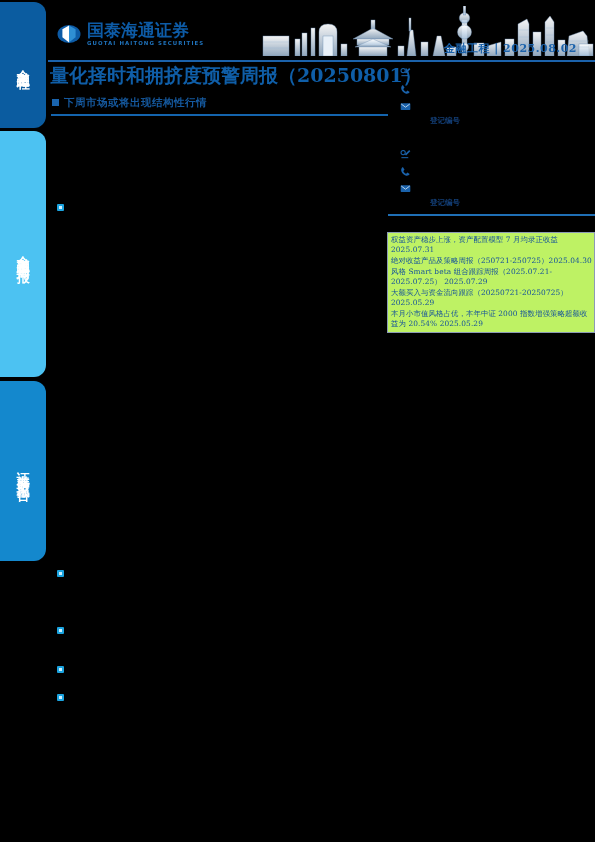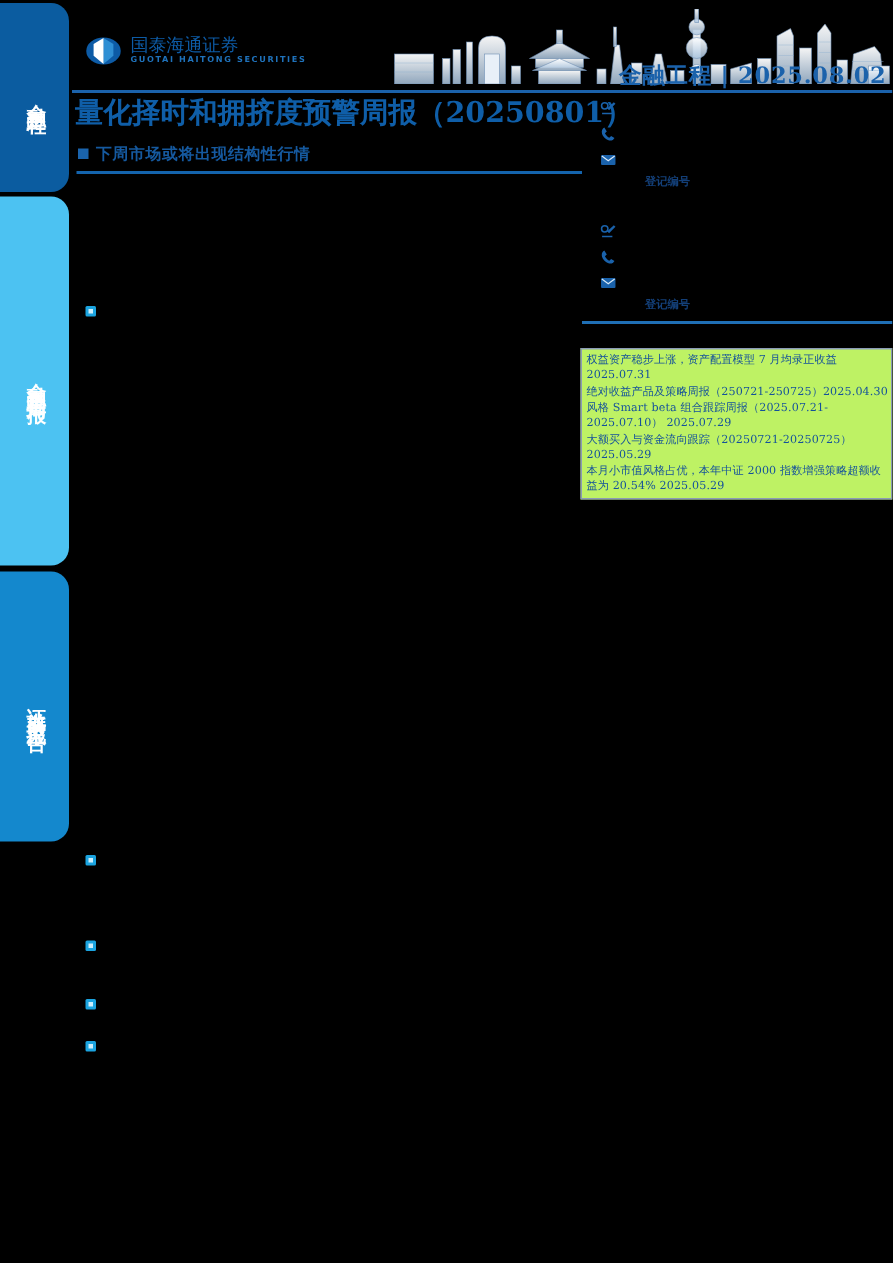--- a/index.html
+++ b/index.html
@@ -80,22 +80,22 @@
     height: 24px;
     flex: none;
   }
   #brand-names {
     display: flex;
     flex-direction: column;
     line-height: 1;
   }
   #brand-name-cn {
     font-family: "DejaVu Serif", "Liberation Serif", serif;
-    font-size: 12px;
-    font-weight: 400;
+    font-size: 17px;
+    font-weight: 700;
     color: #0d5ba6;
     letter-spacing: 0px;
   }
   #brand-name-en {
     font-size: 5.4px;
     font-weight: 700;
     color: #1f72bb;
     letter-spacing: 1.1px;
     margin-top: 2px;
   }
@@ -105,24 +105,24 @@
     left: 215px;
     top: 6px;
     width: 334px;
     height: 50px;
     overflow: hidden;
   }
   #skyline-wrap svg { display: block; }
 
   #header-tag {
     position: absolute;
-    right: 4px;
+    right: 18px;
     top: 41px;
     font-family: "DejaVu Serif", "Liberation Serif", serif;
-    font-size: 15px;
+    font-size: 11px;
     font-weight: 700;
     color: #1b62ab;
     letter-spacing: 0.5px;
     white-space: nowrap;
   }
   #header-rule {
     position: absolute;
     left: 2px;
     top: 60px;
     width: 547px;
@@ -423,18 +423,18 @@
       </div>
       <div class="author-reg">登记编号</div>
     </div>
 
     <div id="authors-rule"></div>
   </div>
 
   <div id="related-box">
     <p class="related-item">权益资产稳步上涨，资产配置模型 7 月均录正收益  2025.07.31</p>
     <p class="related-item">绝对收益产品及策略周报（250721-250725）2025.04.30</p>
-    <p class="related-item">风格 Smart beta 组合跟踪周报（2025.07.21-2025.07.10）  2025.07.29</p>
+    <p class="related-item">风格 Smart beta 组合跟踪周报（2025.07.21-2025.07.25）  2025.07.29</p>
     <p class="related-item">大额买入与资金流向跟踪（20250721-20250725）2025.05.29</p>
     <p class="related-item">本月小市值风格占优，本年中证 2000 指数增强策略超额收益为 20.54% 2025.05.29</p>
   </div>
 
 </div>
 
 </body></html>

